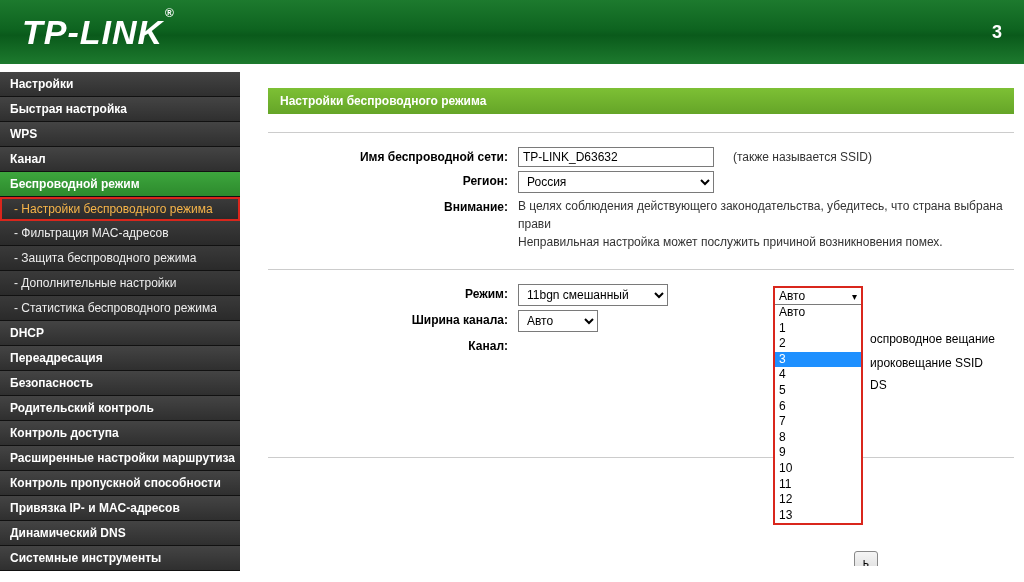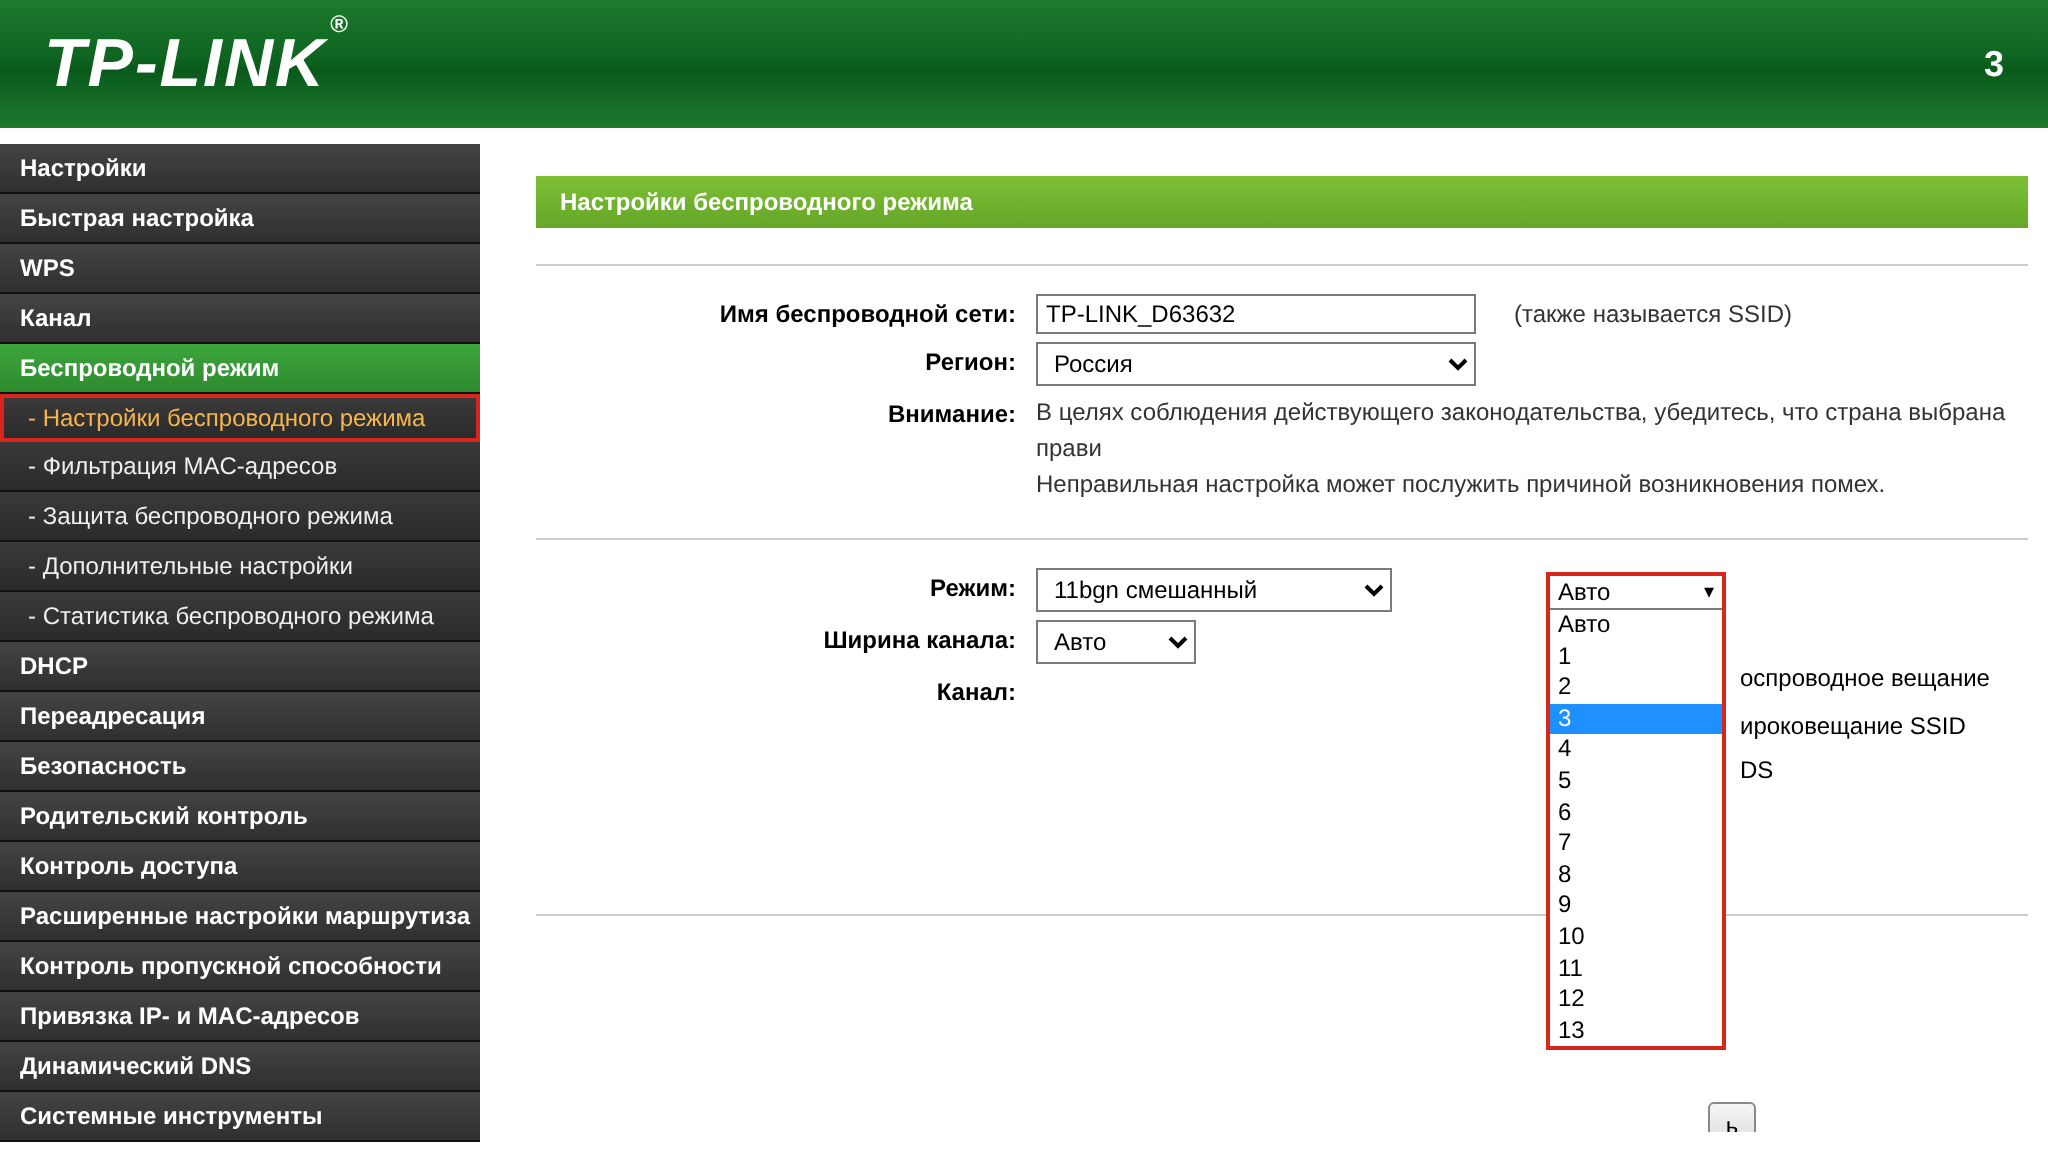--- a/index.html
+++ b/index.html
@@ -92,22 +92,22 @@
     font-weight: bold;
     padding-top: 3px;
   }
   .form-ctrl { flex: 1; display:flex; align-items:center; gap:8px;}
   .form-ctrl input[type=text], .form-ctrl select {
     font-size: 12px;
     padding: 2px 4px;
     border: 1px solid #7a7a7a;
     background: #fff;
   }
-  .wide { width: 220px; }
-  .mid { width: 178px; }
+  .wide { width: 196px; }
+  .mid { width: 150px; }
   .narrow { width: 80px; }
   .note { font-size: 12px; color: #333; margin-left: 11px; }
   .warn-text { color: #333; font-size: 12px; line-height: 1.5; }
   hr.sep { border: none; border-top: 1px solid #ccc; margin: 10px 0 14px 0; }
   .dropdown-open {
     position: absolute;
     left: 533px;
     top: 222px;
     width: 90px;
     border: 2px solid #d9261c;

